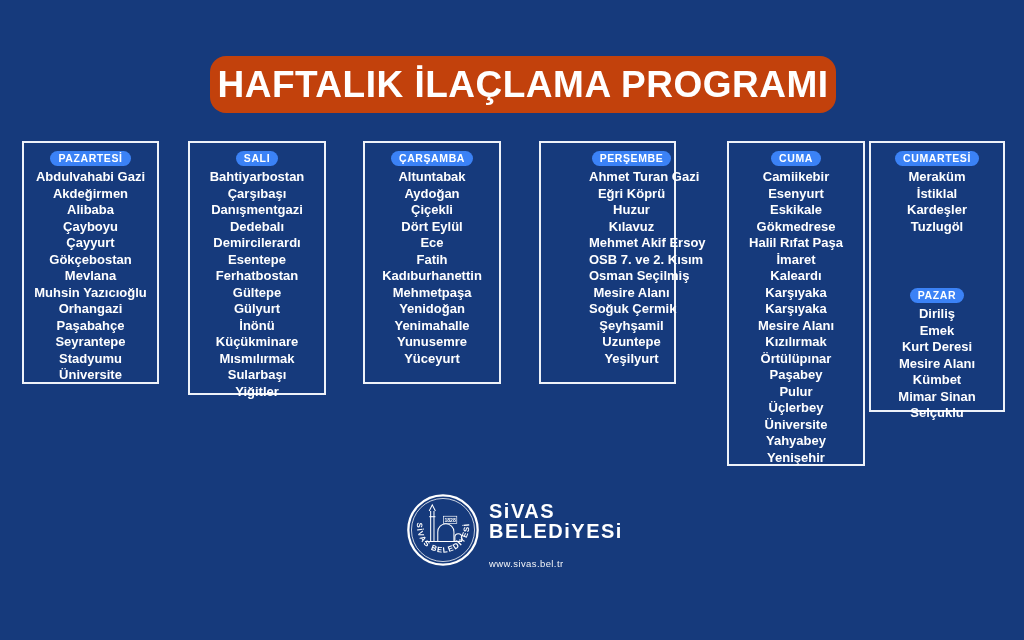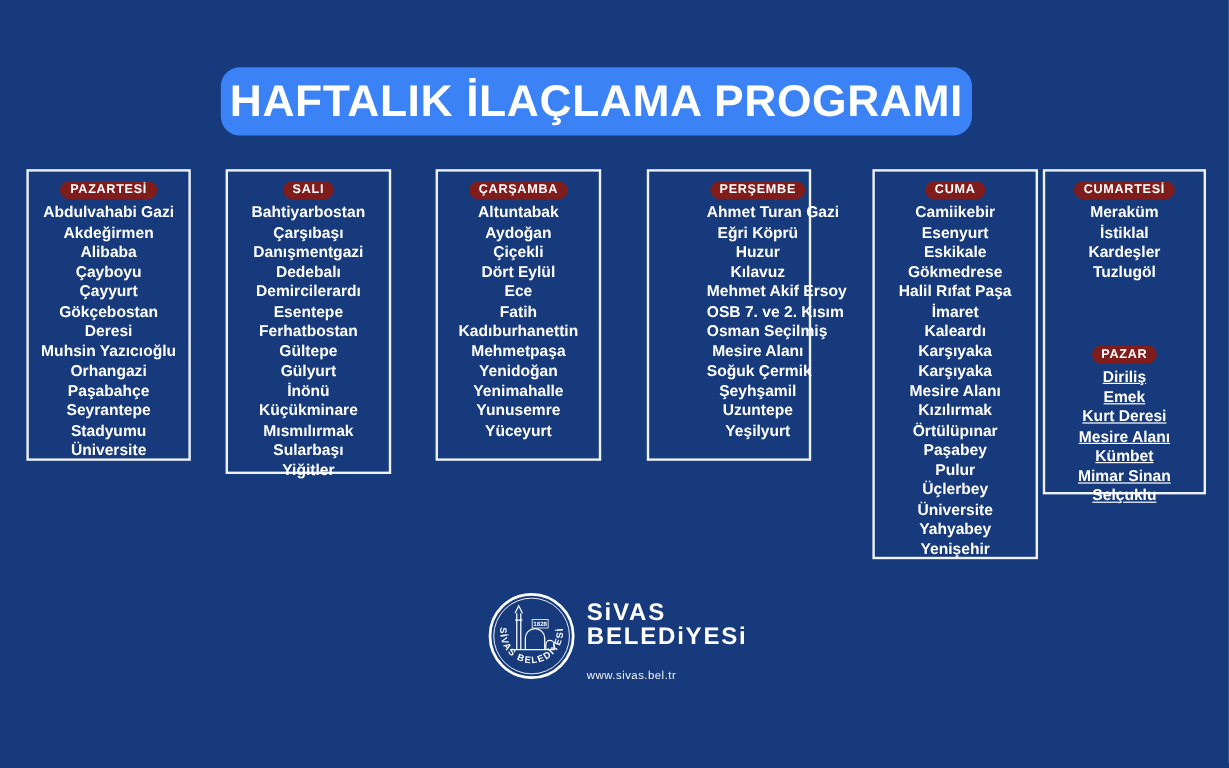--- a/index.html
+++ b/index.html
@@ -2,46 +2,46 @@
 <html><head>
 <meta charset="utf-8">
 <style>
   html,body { margin:0; padding:0; }
   .page {
     position:relative; width:1024px; height:640px;
     background:#163a7c; overflow:hidden;
     font-family:"Liberation Sans", sans-serif; color:#ffffff;
   }
   .title-banner {
-    position:absolute; left:184px; top:56px; width:626px; height:57px;
-    background:#3b82f6; border-radius:16px;
+    position:absolute; left:210px; top:56px; width:626px; height:57px;
+    background:#c2410c; border-radius:16px;
     display:flex; align-items:center; justify-content:center;
     font-size:37px; font-weight:700; letter-spacing:0.5px; white-space:nowrap;
   }
   .daybox {
     position:absolute; top:141px; border:2px solid #eef2f9; box-sizing:border-box;
     text-align:center;
   }
   .box-1 { left:22px;  width:137px; height:243px; }
   .box-2 { left:188px; width:138px; height:254px; }
   .box-3 { left:363px; width:138px; height:243px; }
   .box-4 { left:539px; width:137px; height:243px;padding-left:48px; }
   .box-5 { left:727px; width:138px; height:325px; }
   .box-6 { left:869px; width:136px; height:271px; }
   .day-section { padding-top:5px; }
   .pill {
-    display:inline-block; background:#7f1d1d; color:#fff;
+    display:inline-block; background:#3b82f6; color:#fff;
     border-radius:9px; padding:2px 8px 2px 8px;
     font-size:10.5px; font-weight:700; letter-spacing:0.6px;
     line-height:11px; margin-bottom:3px; white-space:nowrap;
   }
   .nlist .item {
     font-size:13px; font-weight:700; line-height:16.5px; white-space:nowrap;
   }
-  .section-pazar { margin-top:45px;text-decoration:underline; }
+  .section-pazar { margin-top:45px; }
   .seal { position:absolute; left:405px; top:492px; width:76px; height:76px; }
   .wordmark { position:absolute; left:489px; top:501px; }
   .wordmark .l1, .wordmark .l2 {
     font-size:20px; font-weight:700; letter-spacing:1.5px; line-height:20px; white-space:nowrap;
   }
   .wordmark .site { font-size:9.5px; font-weight:400; letter-spacing:0.4px; margin-top:17px; opacity:0.95; }
 </style>
 </head>
 <body>
 
@@ -52,21 +52,21 @@
   <div class="daybox box-1">
     <div class="day-section">
       <span class="pill">PAZARTESİ</span>
       <div class="nlist">
           <div class="item">Abdulvahabi Gazi</div>
           <div class="item">Akdeğirmen</div>
           <div class="item">Alibaba</div>
           <div class="item">Çayboyu</div>
           <div class="item">Çayyurt</div>
           <div class="item">Gökçebostan</div>
-          <div class="item">Deresi</div>
+          <div class="item">Mevlana</div>
           <div class="item">Muhsin Yazıcıoğlu</div>
           <div class="item">Orhangazi</div>
           <div class="item">Paşabahçe</div>
           <div class="item">Seyrantepe</div>
           <div class="item">Stadyumu</div>
           <div class="item">Üniversite</div>
         </div>
     </div>
   </div>
 

